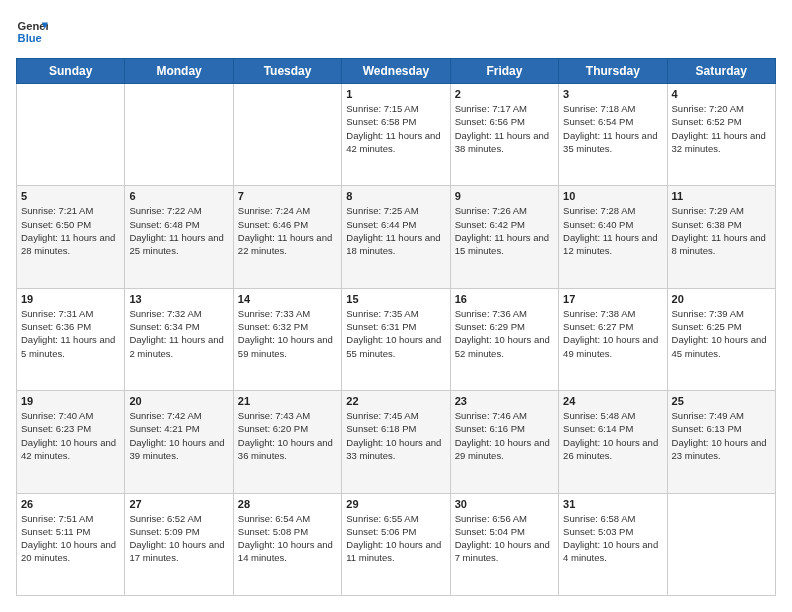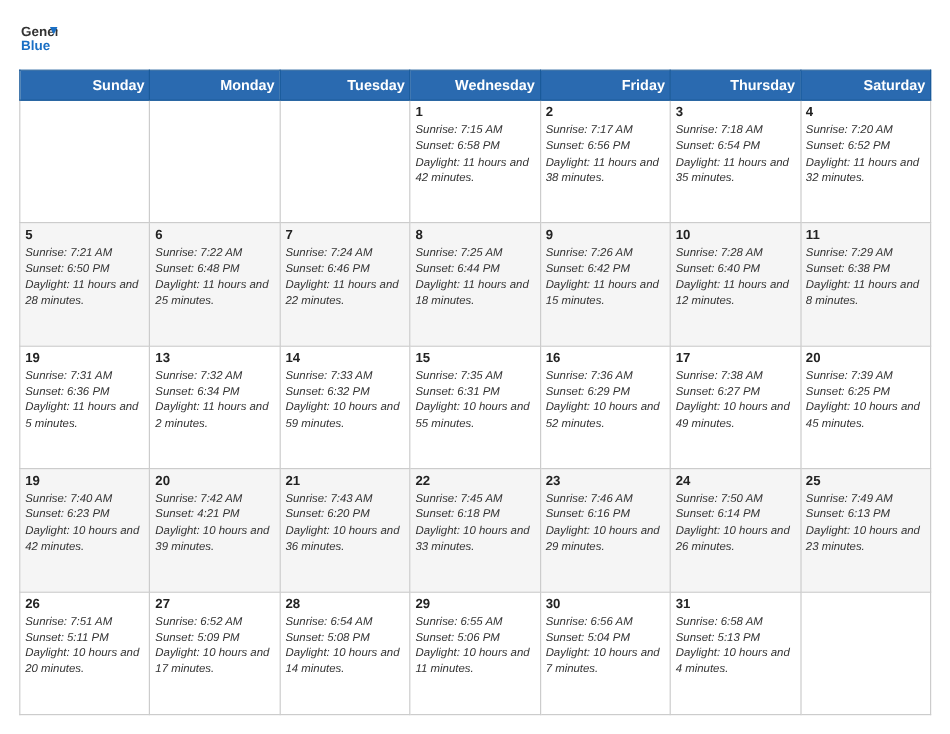--- a/index.html
+++ b/index.html
@@ -50,21 +50,21 @@
       border-collapse: collapse;
       width: 100%;
       table-layout: fixed;
     }
     .calendar th {
       background: #2a6ab0;
       color: #fff;
       font-size: 12px;
       font-weight: bold;
       padding: 5px 4px;
-      text-align: right;
+      text-align: center;
       border: 1px solid #1a5a9a;
     }
     .calendar td {
       vertical-align: top;
       border: 1px solid #ccc;
       padding: 4px;
       font-size: 10px;
       color: #333;
       background: #fff;
       height: 85px;
@@ -75,21 +75,20 @@
     .day-number {
       font-size: 11px;
       font-weight: bold;
       margin-bottom: 2px;
       color: #222;
     }
     .day-info {
       font-size: 9.5px;
       line-height: 1.4;
       color: #333;
-      font-style: italic;
     }
     .empty-cell {
       background: #fff !important;
     }
   </style>
 </head>
 <body>
 
 <div class="page">
   <div class="header">
@@ -262,21 +261,21 @@
 Daylight: 10 hours and 33 minutes.</div>
           </td>
           <td>
             <div class="day-number">23</div>
             <div class="day-info">Sunrise: 7:46 AM
 Sunset: 6:16 PM
 Daylight: 10 hours and 29 minutes.</div>
           </td>
           <td>
             <div class="day-number">24</div>
-            <div class="day-info">Sunrise: 7:50 AM
+            <div class="day-info">Sunrise: 5:48 AM
 Sunset: 6:14 PM
 Daylight: 10 hours and 26 minutes.</div>
           </td>
           <td>
             <div class="day-number">25</div>
             <div class="day-info">Sunrise: 7:49 AM
 Sunset: 6:13 PM
 Daylight: 10 hours and 23 minutes.</div>
           </td>
         </tr>
@@ -307,20 +306,20 @@
           </td>
           <td>
             <div class="day-number">30</div>
             <div class="day-info">Sunrise: 6:56 AM
 Sunset: 5:04 PM
 Daylight: 10 hours and 7 minutes.</div>
           </td>
           <td>
             <div class="day-number">31</div>
             <div class="day-info">Sunrise: 6:58 AM
-Sunset: 5:13 PM
+Sunset: 5:03 PM
 Daylight: 10 hours and 4 minutes.</div>
           </td>
           <td class="empty-cell"></td>
         </tr>
       </tbody>
   </table>
 </div>
 
 </body></html>

